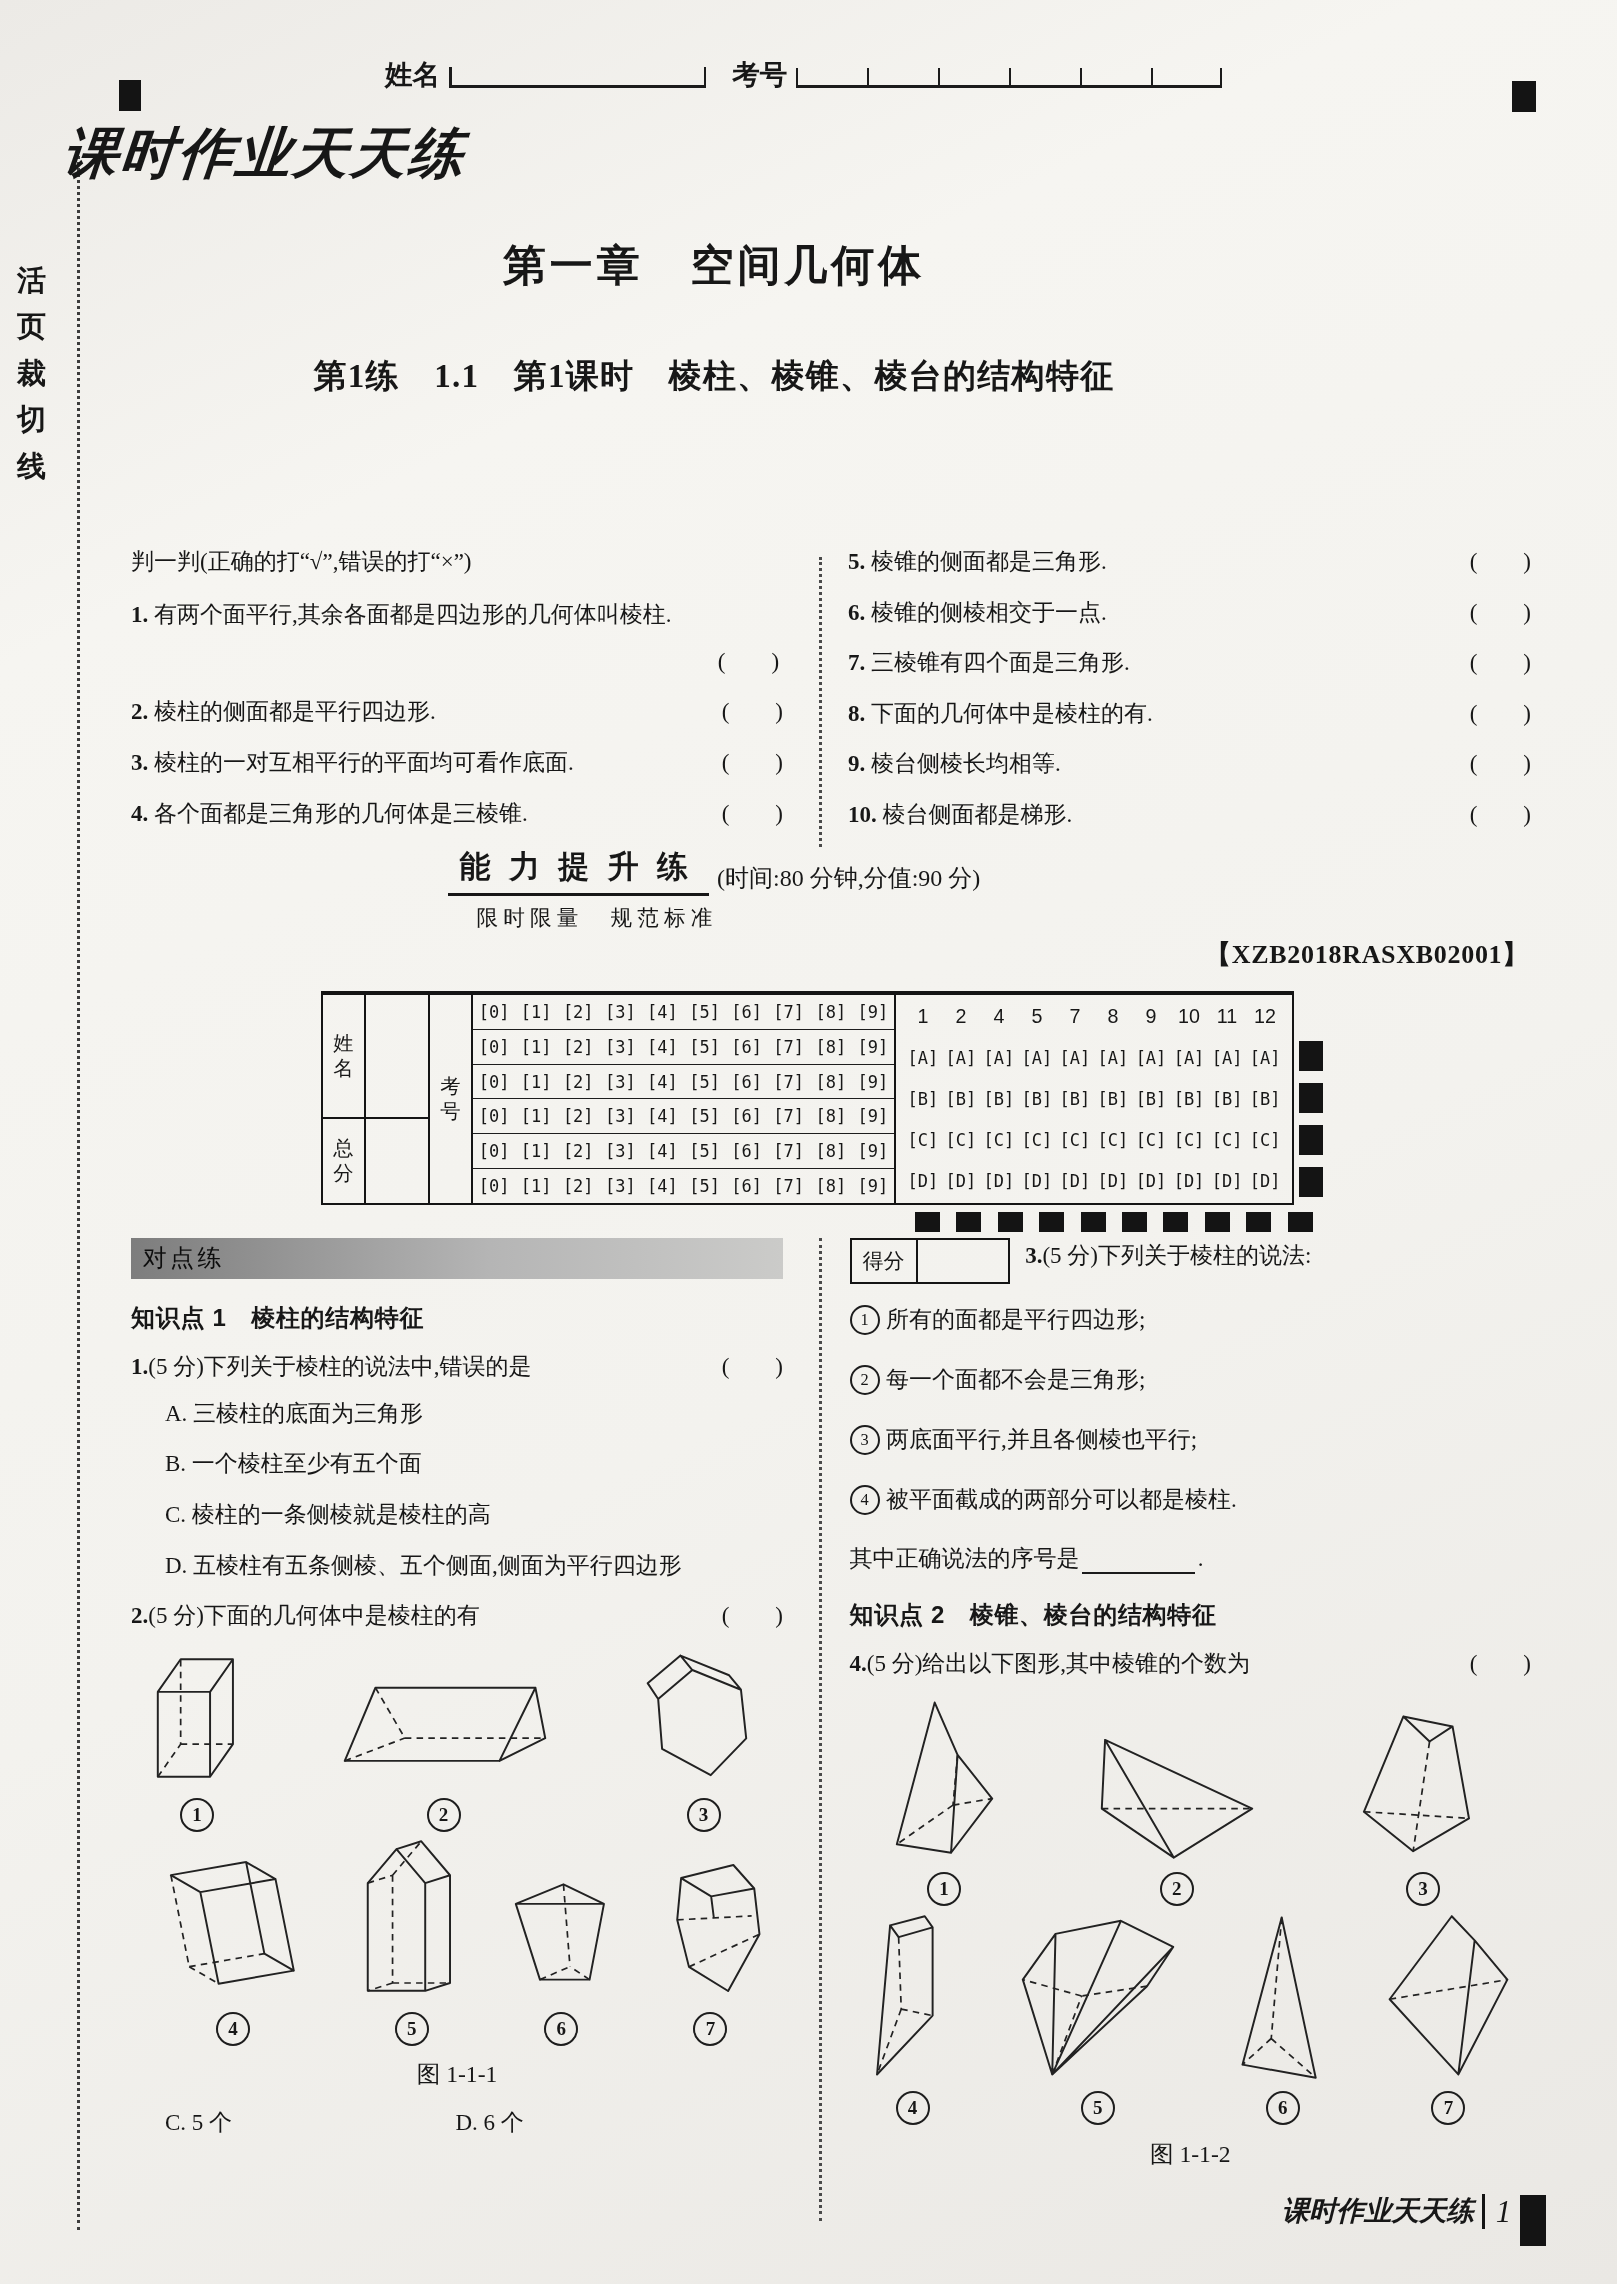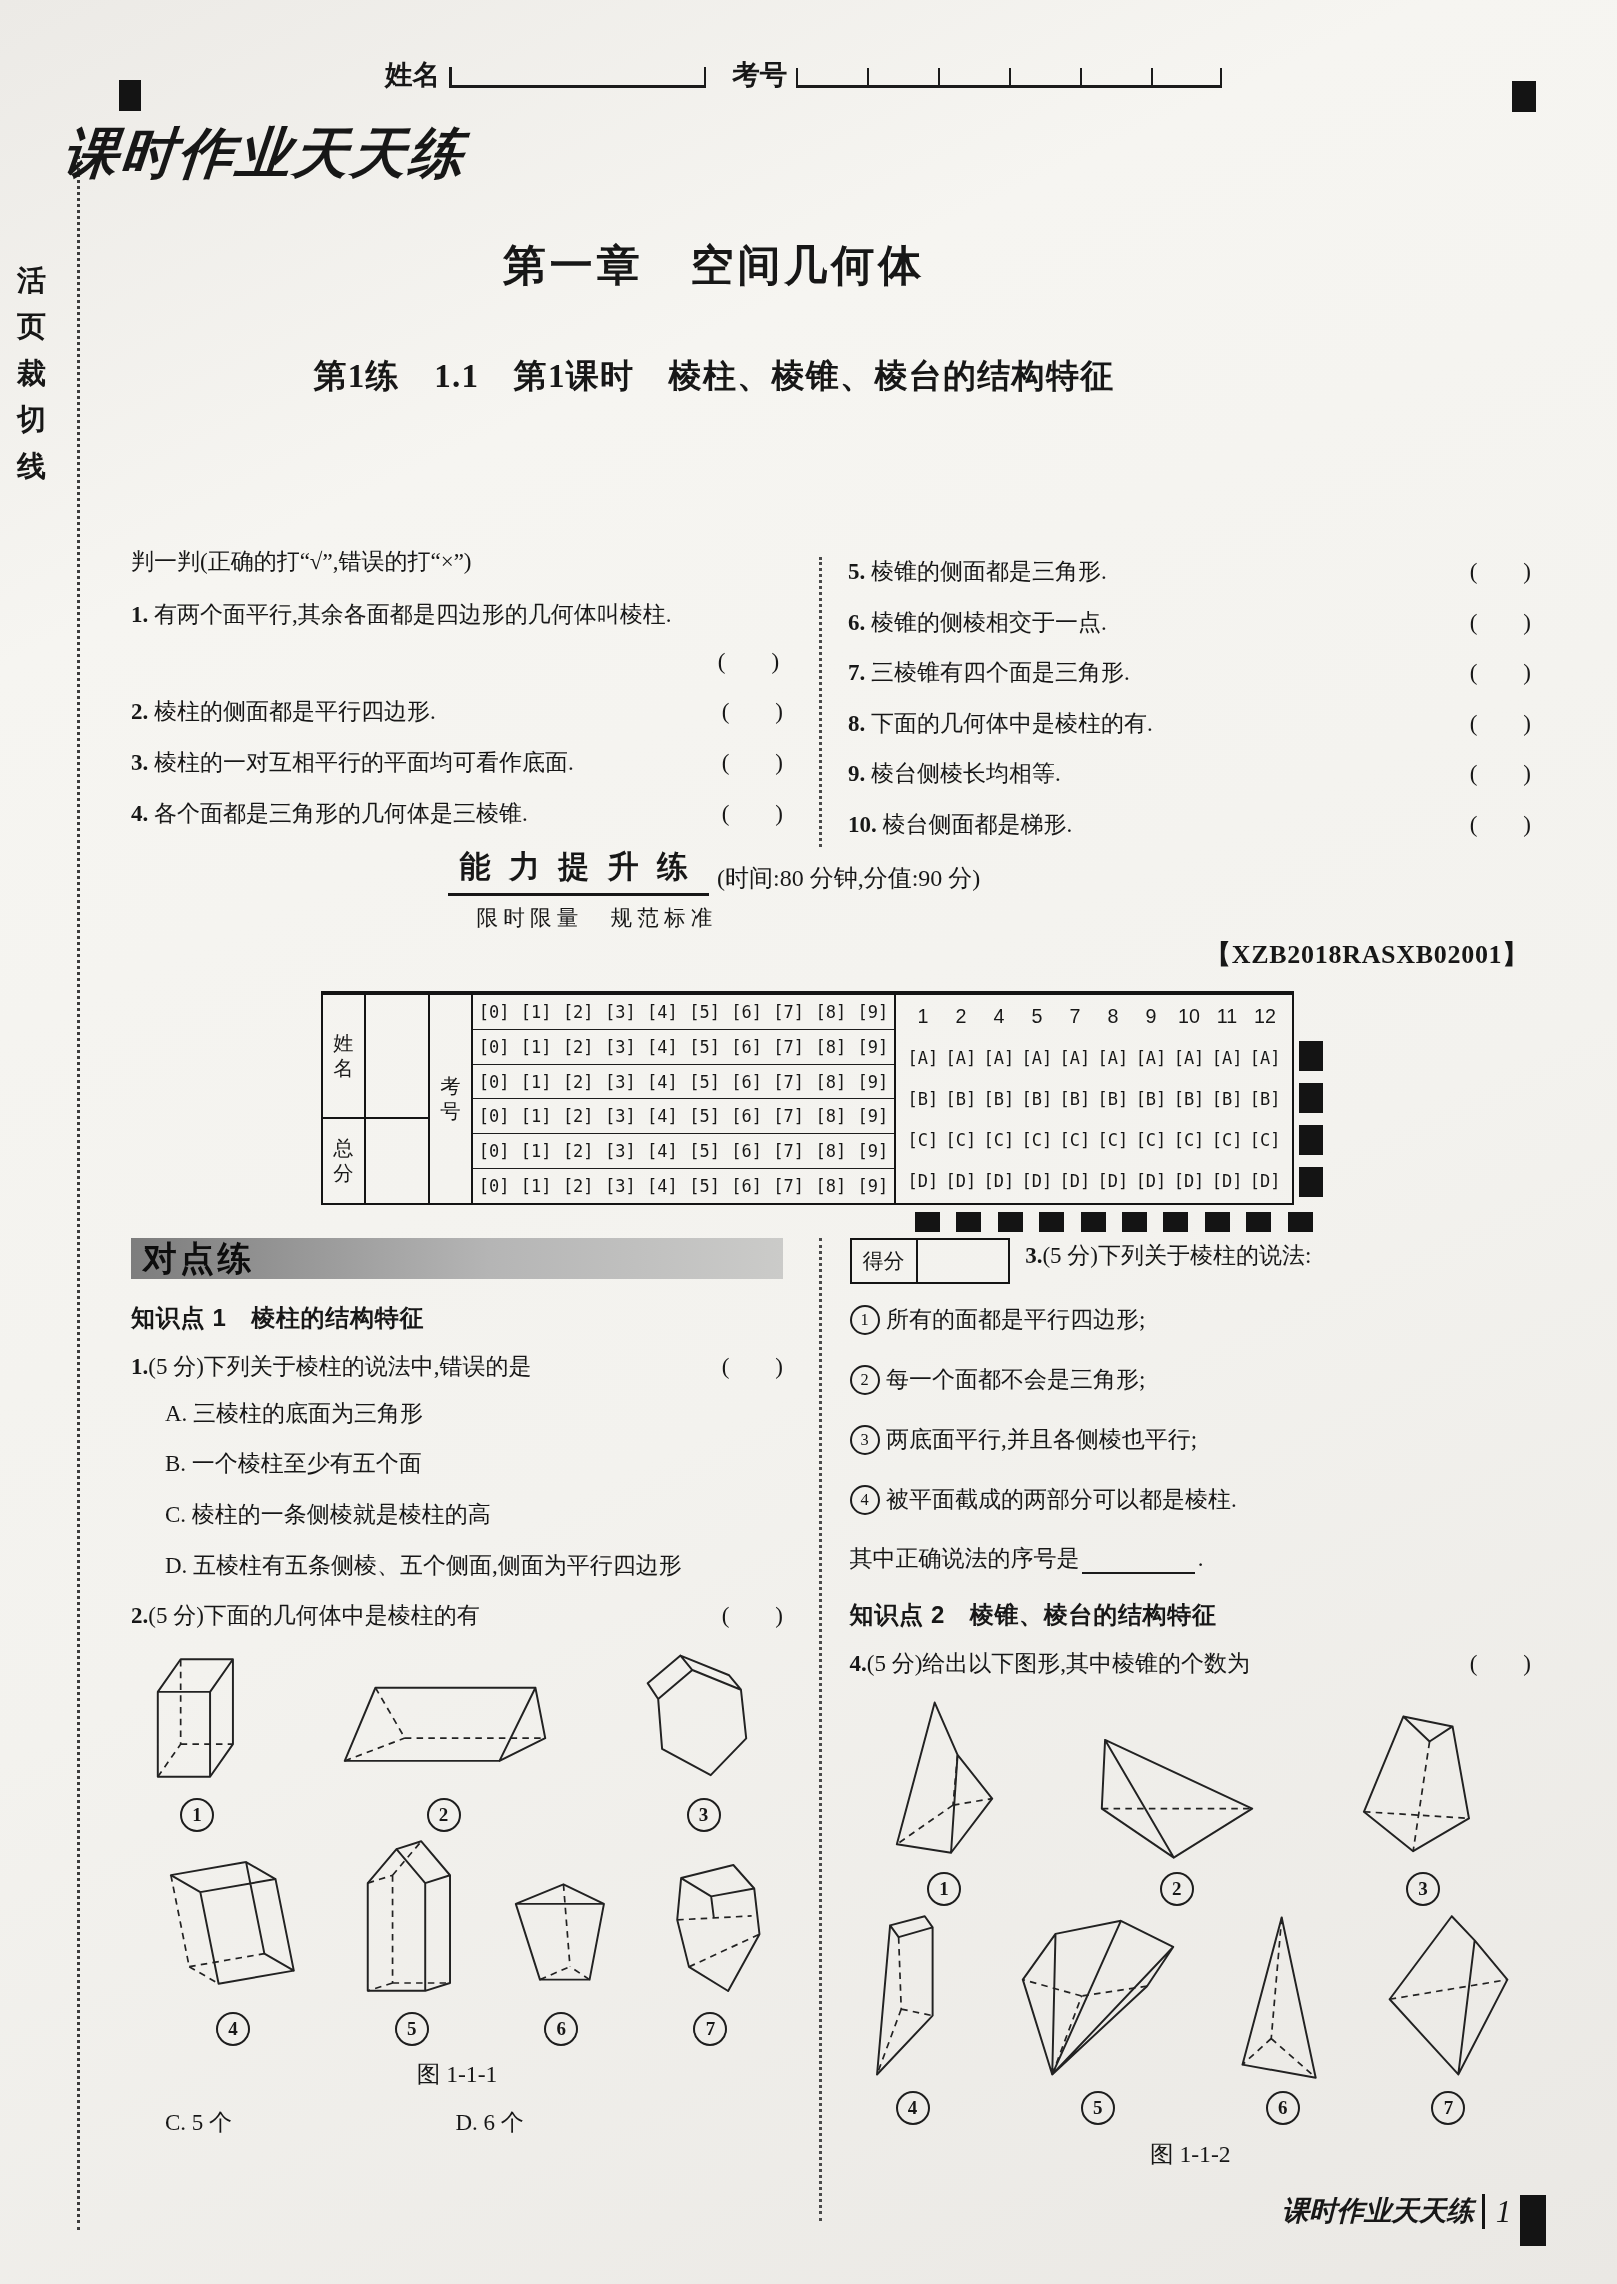--- a/index.html
+++ b/index.html
@@ -30,21 +30,21 @@
   .lesson{top:354px;font-size:33px;font-weight:700;letter-spacing:1.3px;}
 
   .kc-head{top:435px;}
   .kc-title{display:inline-block;font-size:31px;font-weight:700;letter-spacing:19.7px;padding:0 3.9px 5.2px 13px;border-bottom:3.3px solid #171717;}
   .kc-sub{font-size:21.6px;letter-spacing:5.9px;margin-top:6.6px;}
 
   .tf{position:absolute;top:548px;left:131px;width:1400px;display:flex;font-size:23px;line-height:1.26;}
   .tf-left{width:652px;}
   .col-div{border-left:3.3px dotted #4a4a4a;margin-left:36px;}
   .tf .col-div{height:290px;margin-top:9.2px;}
-  .tf-right{flex:1;margin-left:26px;margin-top:10px;}
+  .tf-right{flex:1;margin-left:26px;margin-top:0;}
   .tf-row{display:flex;justify-content:space-between;margin-bottom:21.6px;}
   .qnum{font-weight:700;}
   .paren{white-space:pre;}
   .paren-line{text-align:right;margin:18.4px 3.9px 21.6px 0;}
   .instr{margin-bottom:23.6px;}
 
   .ab-head{top:846px;}
   .ab-row{display:inline-flex;align-items:flex-end;}
   .ab-title{font-size:31px;font-weight:700;letter-spacing:18.4px;padding:0 2.6px 5.2px 11.8px;border-bottom:3.3px solid #171717;}
   .ab-time{font-size:24px;margin-left:7.9px;padding-bottom:2.6px;}
@@ -73,21 +73,21 @@
   .sqr{position:absolute;left:1299px;width:23.6px;height:30px;background:#141414;}
   .sq-bottomrow{position:absolute;left:915px;top:1212px;display:flex;gap:16.4px;}
   .sq-bottomrow i{width:25px;height:19.7px;background:#141414;}
 
   
   .dd{position:absolute;top:1238px;left:131px;width:1400px;display:flex;font-size:23px;line-height:1.26;}
   .dd-left{width:652px;}
   .dd .col-div{height:983px;}
   .dd-right{flex:1;margin-left:27.5px;}
   .band{height:41px;background:linear-gradient(90deg,#7d7d7d,#b5b5b5 55%,#cbcbc9);display:flex;align-items:center;padding-left:11.8px;margin-bottom:23.6px;}
-  .band span{font-size:34px;font-weight:700;letter-spacing:3.3px;font-family:"Liberation Sans","DejaVu Sans",sans-serif;color:#0d0d0d;}
+  .band span{font-size:24px;font-weight:400;letter-spacing:3.3px;font-family:"Liberation Sans","DejaVu Sans",sans-serif;color:#0d0d0d;}
   .kp{font-size:24px;font-weight:700;font-family:"Liberation Sans","DejaVu Sans",sans-serif;margin-bottom:19.7px;letter-spacing:0.7px;}
   .qline{display:flex;justify-content:space-between;margin-bottom:18.4px;}
   .opt{margin:0 0 21.6px 34px;}
   .figrow{display:flex;justify-content:space-between;align-items:flex-end;padding:0 17px;margin-bottom:5.2px;}
   .fig{display:flex;flex-direction:column;align-items:center;}
   .fig svg{display:block;}
   .figlabel{margin-top:10.5px;width:30px;height:30px;border:2px solid #1d1d1d;border-radius:50%;display:flex;align-items:center;justify-content:center;font-size:19px;font-weight:600;}
   .caption{text-align:center;font-size:23.6px;margin:14.4px 0 19.7px;}
   .ansrow{display:flex;margin:0 0 19.7px 34px;}
   .ansrow span{width:47%;}

